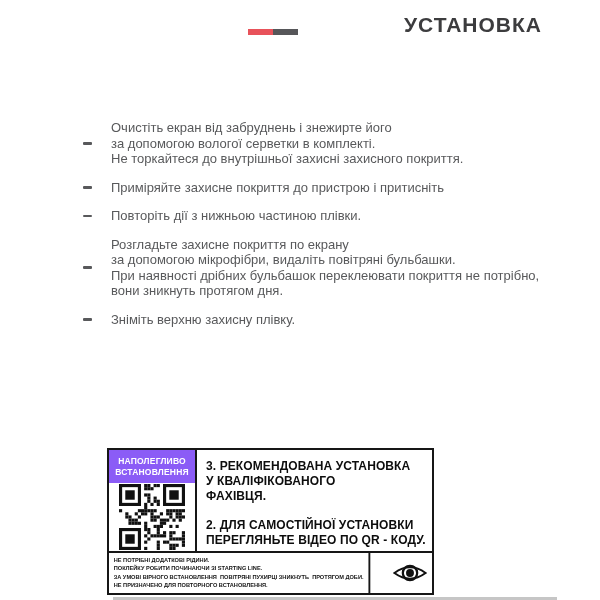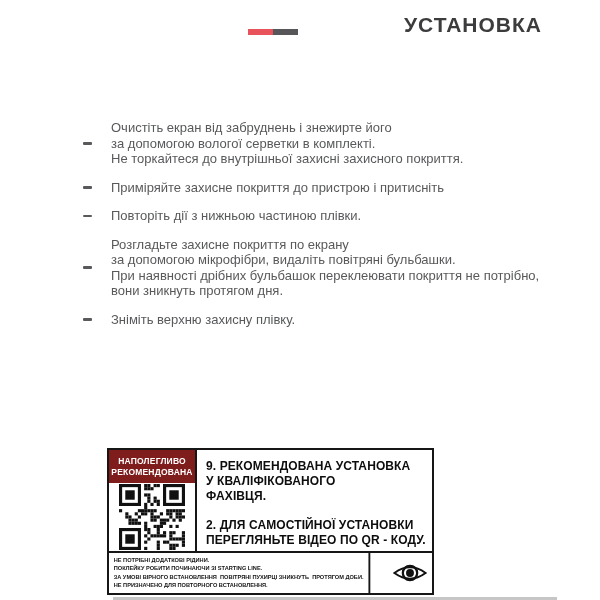--- a/index.html
+++ b/index.html
@@ -16,21 +16,21 @@
   .steps{position:absolute;top:104px;left:67px;width:500px;list-style:none;margin:16px;padding:0;}
   .step{display:flex;align-items:center;margin-bottom:13px;}
   .step-dash{flex:0 0 9px;height:2.5px;background:#58595b;margin-right:19px;border-radius:1px;}
   .step-lines{font-size:13px;line-height:15.5px;color:#58595b;}
 
   
   .rec-box{position:absolute;left:107px;top:448px;width:327px;height:147px;
            border:2px solid #161616;display:flex;flex-direction:column;box-sizing:border-box;background:#fff;}
   .rec-top{display:flex;flex:1;border-bottom:2px solid #161616;min-height:0;}
   .rec-left{width:86px;border-right:2px solid #161616;display:flex;flex-direction:column;}
-  .badge{background:#7f1d1d;color:#ffffff;text-align:center;padding:6px 2px 5px 2px;
+  .badge{background:#8b5cf6;color:#ffffff;text-align:center;padding:6px 2px 5px 2px;
          font-size:8.5px;font-weight:bold;line-height:11px;letter-spacing:0.2px;}
   .qr-wrap{flex:1;display:flex;align-items:center;justify-content:center;background:#fff;}
   .rec-right{flex:1;padding:9px 4px 0 9px;font-size:12px;font-weight:bold;
              line-height:15px;color:#0d0d0d;letter-spacing:0.1px;}
   .rec-item{margin:0 0 14px 0;}
   .rec-bottom{height:40px;display:flex;flex:0 0 40px;}
   .fineprint{flex:1;border-right:2px solid #161616;padding:3px 0 0 5px;
              font-size:6px;font-weight:bold;color:#141414;line-height:8.4px;
              transform:scaleX(0.94);transform-origin:left center;overflow:hidden;}
   .fineprint .fp-line{white-space:pre;}
@@ -87,21 +87,21 @@
           <div>Зніміть верхню захисну плівку.</div>
         </div>
       </li>
     </ul>
 
   <div class="rec-box">
     <div class="rec-top">
       <div class="rec-left">
         <div class="badge">
           <div>НАПОЛЕГЛИВО</div>
-          <div>РЕКОМЕНДОВАНА</div>
+          <div>ВСТАНОВЛЕННЯ</div>
         </div>
         <div class="qr-wrap">
           <svg id="qr" width="66" height="66" viewBox="0 0 21 21">
               <rect x="0" y="0" width="21" height="21" fill="#fff"></rect>
               <rect x="8" y="0" width="1" height="1" fill="#111"></rect>
               <rect x="9" y="0" width="1" height="1" fill="#111"></rect>
               <rect x="11" y="0" width="1" height="1" fill="#111"></rect>
               <rect x="12" y="0" width="1" height="1" fill="#111"></rect>
               <rect x="8" y="1" width="1" height="1" fill="#111"></rect>
               <rect x="9" y="1" width="1" height="1" fill="#111"></rect>
@@ -217,21 +217,21 @@
               <rect x="15" y="1" width="5" height="5" fill="#fff"></rect>
               <rect x="16" y="2" width="3" height="3" fill="#111"></rect>
               <rect x="0" y="14" width="7" height="7" fill="#111"></rect>
               <rect x="1" y="15" width="5" height="5" fill="#fff"></rect>
               <rect x="2" y="16" width="3" height="3" fill="#111"></rect>
             </svg>
         </div>
       </div>
       <div class="rec-right" id="recItems">
           <div class="rec-item">
-            <div>9. РЕКОМЕНДОВАНА УСТАНОВКА</div>
+            <div>3. РЕКОМЕНДОВАНА УСТАНОВКА</div>
             <div>У КВАЛІФІКОВАНОГО</div>
             <div>ФАХІВЦЯ.</div>
           </div>
           <div class="rec-item">
             <div>2. ДЛЯ САМОСТІЙНОЇ УСТАНОВКИ</div>
             <div>ПЕРЕГЛЯНЬТЕ ВІДЕО ПО QR - КОДУ.</div>
           </div>
         </div>
     </div>
     <div class="rec-bottom">

